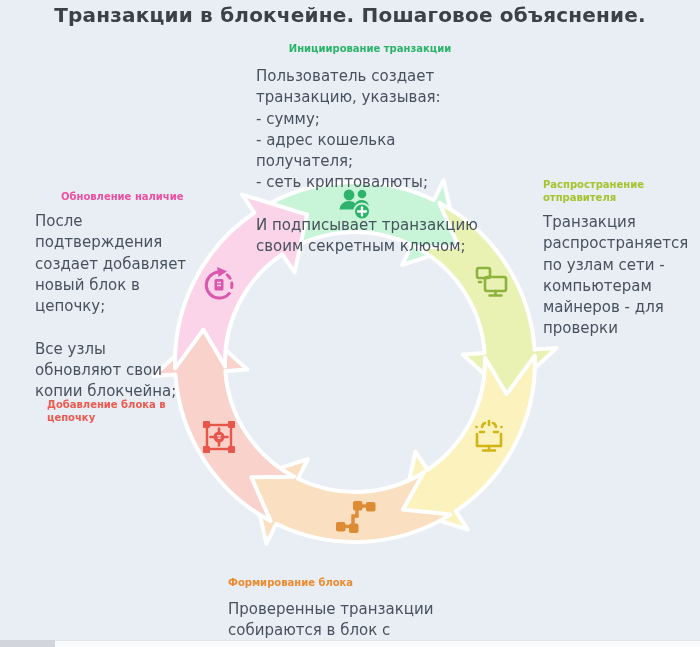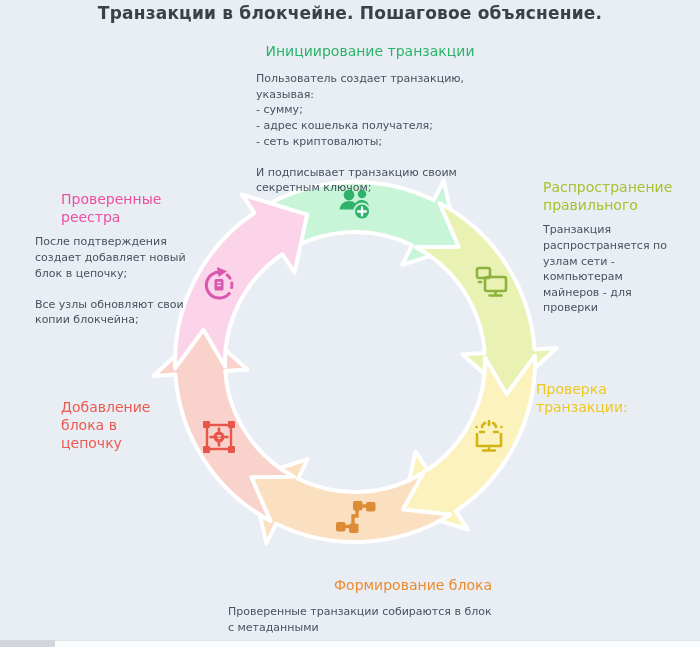--- a/index.html
+++ b/index.html
@@ -3,40 +3,40 @@
 <meta charset="utf-8">
 <style>
   html,body{margin:0;padding:0;}
   body{
     width:700px;height:647px;position:relative;overflow:hidden;
     background:#e9edf4;
     font-family:"DejaVu Sans", sans-serif;
   }
   .page-title{
     position:absolute;top:3px;left:0;width:700px;text-align:center;
-    font-size:17px;font-weight:bold;color:#3a4147;letter-spacing:.2px;
+    font-size:20px;font-weight:bold;color:#3a4147;letter-spacing:.2px;
   }
   .diagram-svg{position:absolute;left:0;top:0;}
   .section{position:absolute;}
   .sec-title{
-    font-size:14px;font-weight:normal;line-height:1.3;white-space:pre-line;
+    font-size:10px;font-weight:bold;line-height:1.3;white-space:pre-line;
     margin:0 0 8px 0;
   }
   .sec-body{
-    font-size:11px;line-height:1.42;color:#47525e;white-space:pre-line;margin:0;
+    font-size:15px;line-height:1.42;color:#47525e;white-space:pre-line;margin:0;
   }
   
   .pos-initiation{left:256px;top:42px;width:228px;}
   .pos-initiation .sec-title{text-align:center;margin-bottom:11px;}
   .pos-propagation{left:543px;top:178px;width:152px;}
   .pos-verification{left:536px;top:380px;width:158px;}
   .pos-verification .sec-title{margin-bottom:17px;}
   .pos-block-formation{left:228px;top:576px;width:264px;}
-  .pos-block-formation .sec-title{text-align:right;margin-bottom:10px;}
-  .pos-chain-addition{left:45px;top:398px;width:150px;}
+  .pos-block-formation .sec-title{text-align:left;margin-bottom:10px;}
+  .pos-chain-addition{left:31px;top:398px;width:150px;}
   .pos-chain-addition .sec-title{padding-left:16px;}
   .pos-ledger-update{left:35px;top:190px;width:152px;}
   .pos-ledger-update .sec-title{padding-left:26px;}
   
   .hscroll-track{
     position:absolute;left:55px;right:0;bottom:0;height:6px;
     background:#fafbfc;border-top:1px solid #e2e5ea;
   }
   .hscroll-thumb{
     position:absolute;left:0;bottom:0;height:7px;width:55px;background:#d2d6dc;
@@ -127,47 +127,45 @@
   <div class="sec-body">Пользователь создает транзакцию, указывая:
 - сумму;
 - адрес кошелька получателя;
 - сеть криптовалюты;
 
 И подписывает транзакцию своим секретным ключом;</div>
 </div>
 
 <div class="section pos-propagation">
   <div class="sec-title" style="color: rgb(166, 194, 44);">Распространение
-правильного</div>
+отправителя</div>
   <div class="sec-body">Транзакция
 распространяется по узлам сети -
 компьютерам
 майнеров - для
 проверки</div>
 </div>
 
 <div class="section pos-verification">
-  <div class="sec-title" style="color: rgb(238, 200, 31);">Проверка
-транзакции:</div>
 </div>
 
 <div class="section pos-block-formation">
   <div class="sec-title" style="color: rgb(236, 139, 45);">Формирование блока</div>
   <div class="sec-body">Проверенные транзакции собираются в блок с метаданными
 
 Майнеры решают криптографическую задачу - поиск
 "правильного" нонса</div>
 </div>
 
 <div class="section pos-chain-addition">
   <div class="sec-title" style="color: rgb(236, 90, 79);">Добавление блока в
 цепочку</div>
 </div>
 
 <div class="section pos-ledger-update">
-  <div class="sec-title" style="color: rgb(236, 79, 160);">Проверенные реестра</div>
+  <div class="sec-title" style="color: rgb(236, 79, 160);">Обновление наличие</div>
   <div class="sec-body">После подтверждения создает добавляет новый блок в цепочку;
 
 Все узлы обновляют свои копии блокчейна;</div>
 </div>
 
 <div class="hscroll-track"></div>
 <div class="hscroll-thumb"></div>
 
 </body></html>

